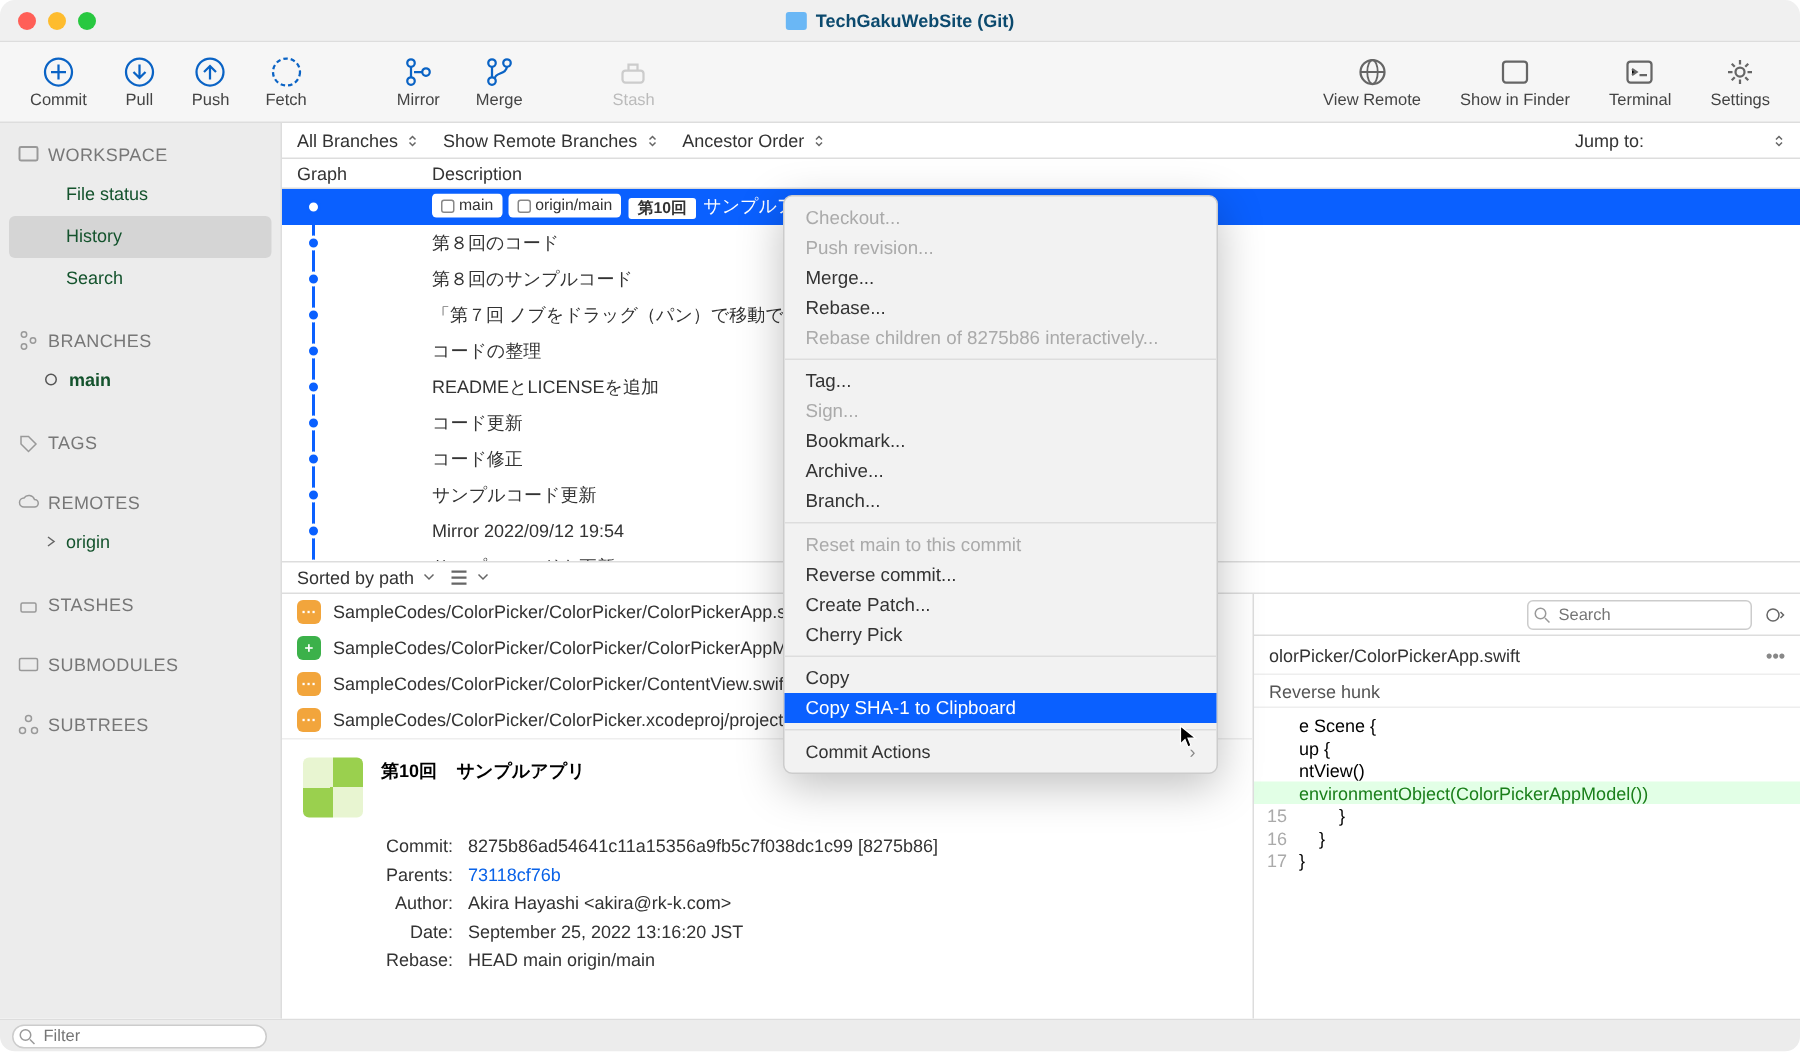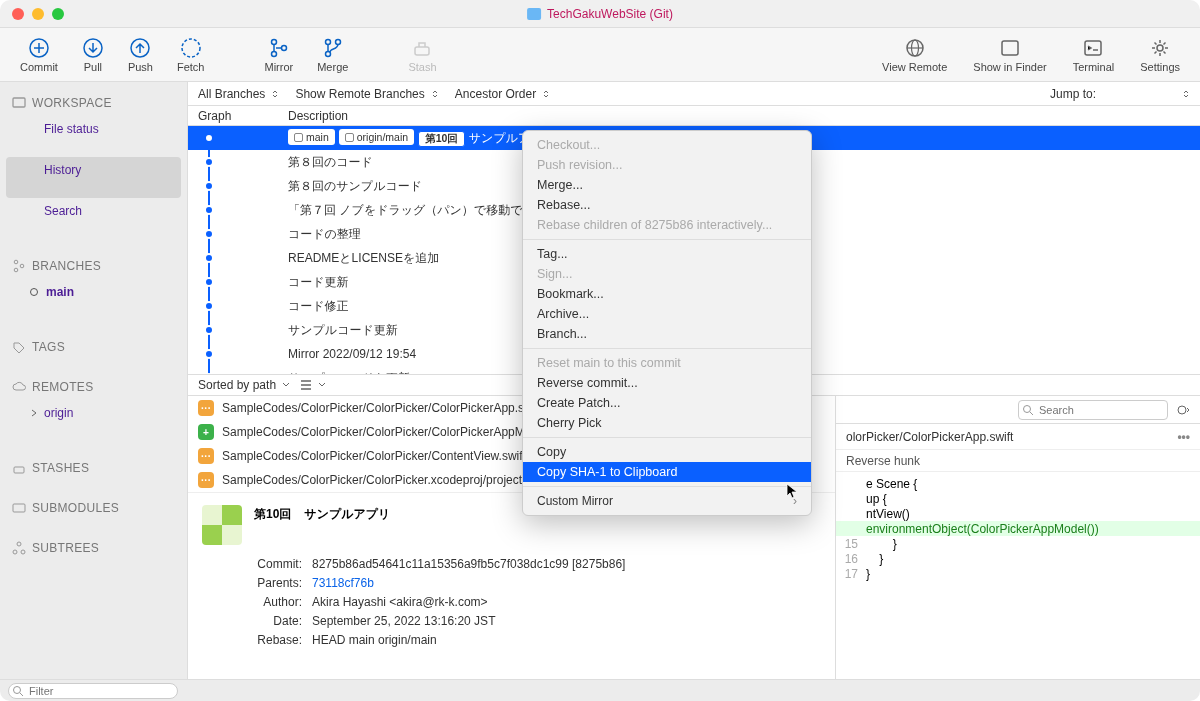--- a/index.html
+++ b/index.html
@@ -1,34 +1,34 @@
 <!DOCTYPE html>
 <html><head>
 <meta charset="utf-8">
 <style>
 *{box-sizing:border-box;margin:0;padding:0;font-family:-apple-system,BlinkMacSystemFont,"Helvetica Neue",Arial,sans-serif;font-size:12px}
 body{background:#fff;width:1200px;height:701px;overflow:hidden;position:relative}
 .titlebar{height:28px;display:flex;align-items:center;padding:0 12px;background:#f0f0f0;border-bottom:1px solid #ddd;border-radius:10px 10px 0 0}
 .traffic{display:flex;gap:8px;margin-right:16px}
 .dot{width:12px;height:12px;border-radius:50%}
 .dot.r{background:#ff5f57}.dot.y{background:#febc2e}.dot.g{background:#28c840}
-.title{position:absolute;left:50%;transform:translateX(-50%);display:flex;align-items:center;gap:6px;font-weight:400;color:#be185d}
+.title{position:absolute;left:50%;transform:translateX(-50%);display:flex;align-items:center;gap:6px;font-weight:700;color:#0c4a6e}
 .folder-icon{width:14px;height:12px;background:#6ab7f5;border-radius:2px}
 .toolbar{height:54px;background:#f6f6f6;border-bottom:1px solid #ddd;display:flex;align-items:center;padding:0 10px}
 .tgroup{display:flex;gap:4px}
 .tbtn{display:flex;flex-direction:column;align-items:center;justify-content:center;gap:2px;padding:4px 10px;cursor:pointer;color:#0a63c5}
 .tbtn .i{width:22px;height:22px;display:flex;align-items:center;justify-content:center}
 .tbtn .lbl{font-size:11px;color:#444}
 .tbtn.dis{color:#bbb}.tbtn.dis .lbl{color:#bbb}
 .tright{margin-left:auto;display:flex;gap:6px}
 .tright .tbtn{color:#555}
 .main{display:flex;height:calc(701px - 28px - 54px - 22px)}
 .sidebar{width:188px;background:#ececec;border-right:1px solid #ddd;display:flex;flex-direction:column;padding-top:8px}
 .shdr{display:flex;align-items:center;gap:6px;padding:6px 12px;color:#777;font-size:11px;letter-spacing:.3px}
-.sitem{padding:6px 12px 21px 44px;color:#4c1d95;cursor:pointer}
+.sitem{padding:6px 12px 8px 44px;color:#14532d;cursor:pointer}
 .sitem.sel{background:#d5d5d5;border-radius:4px;margin:0 6px;padding-left:38px}
 .sitem.branch{padding-left:30px;display:flex;align-items:center;gap:8px}
 .pip{width:8px;height:8px;border:1.5px solid #555;border-radius:50%}
 .content{flex:1;display:flex;flex-direction:column;min-width:0}
 .filterbar{height:24px;border-bottom:1px solid #ddd;display:flex;align-items:center;padding:0 10px;gap:16px;color:#333;font-size:11.5px}
 .fsel{display:flex;align-items:center;gap:6px;cursor:pointer}
 .colhdr{height:20px;border-bottom:1px solid #ddd;display:flex;align-items:center;font-size:11px;color:#333}
 .colhdr .g{width:96px;padding-left:10px}
 .colhdr .d{flex:1;padding-left:4px}
 .commits{flex:0 0 248px;overflow:hidden;position:relative}
@@ -525,20 +525,20 @@
   <div class="msep"></div>
   <div class="mi dis">Reset main to this commit</div>
   <div class="mi">Reverse commit...</div>
   <div class="mi">Create Patch...</div>
   <div class="mi">Cherry Pick</div>
   <div class="msep"></div>
   <div class="mi">Copy</div>
   <div class="mi hl">Copy SHA-1 to Clipboard</div>
   <div class="msep"></div>
   <div class="mi">
-      <span>Custom Mirror</span>
+      <span>Commit Actions</span>
       <span class="arr">›</span>
     </div>
 </div>
 
 <svg class="cursor" width="16" height="16">
     <path d="M1 1l0 12 3-3 2 5 2-1-2-5 5 0z" fill="#000" stroke="#fff" stroke-width="0.8"></path>
   </svg>
 
 </body></html>

